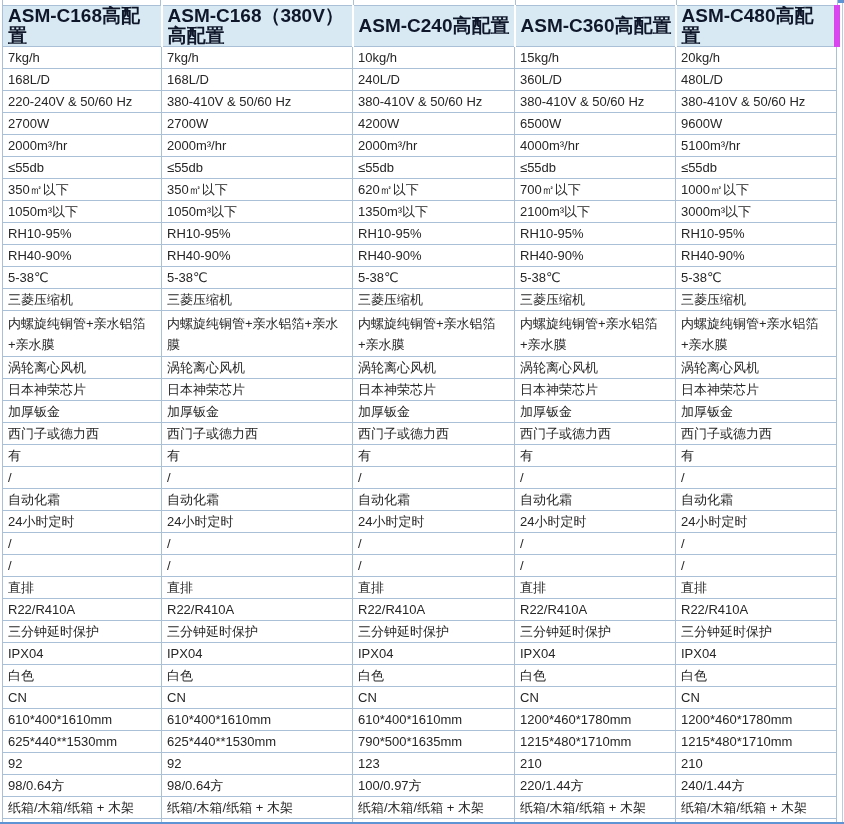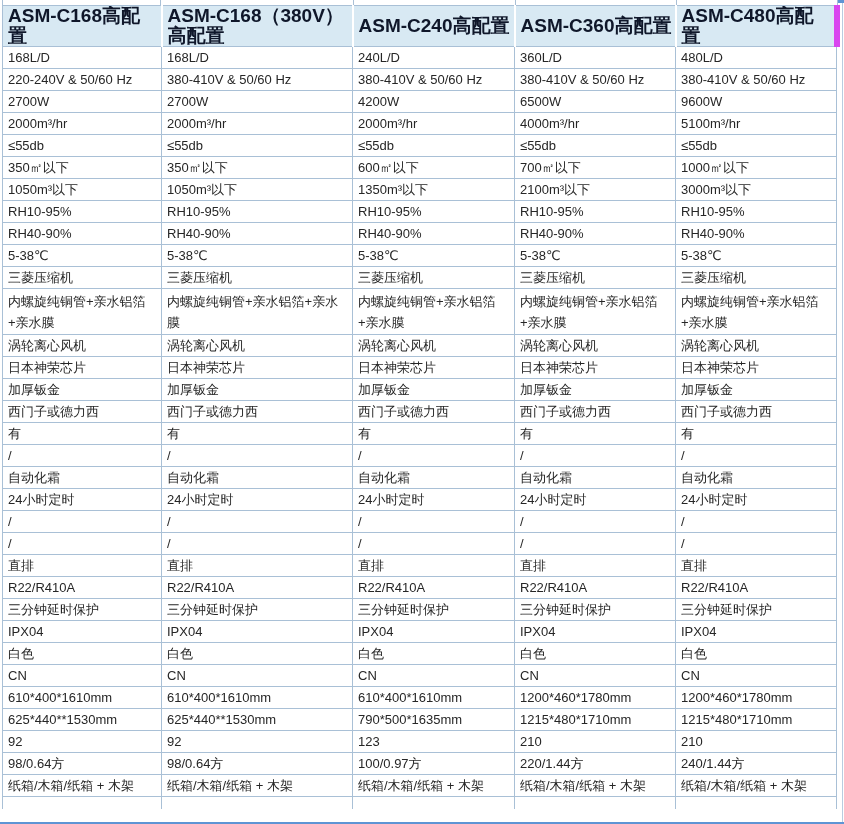--- a/index.html
+++ b/index.html
@@ -59,20 +59,27 @@
       <tr>
           <th>ASM-C168高配置</th>
           <th>ASM-C168（380V）高配置</th>
           <th>ASM-C240高配置</th>
           <th>ASM-C360高配置</th>
           <th>ASM-C480高配置</th>
         </tr>
     </thead>
     <tbody>
         <tr>
+          <td>7kg/h</td>
+          <td>7kg/h</td>
+          <td>10kg/h</td>
+          <td>15kg/h</td>
+          <td>20kg/h</td>
+        </tr>
+        <tr>
           <td>168L/D</td>
           <td>168L/D</td>
           <td>240L/D</td>
           <td>360L/D</td>
           <td>480L/D</td>
         </tr>
         <tr>
           <td>220-240V &amp; 50/60 Hz</td>
           <td>380-410V &amp; 50/60 Hz</td>
           <td>380-410V &amp; 50/60 Hz</td>
@@ -96,21 +103,21 @@
         <tr>
           <td>≤55db</td>
           <td>≤55db</td>
           <td>≤55db</td>
           <td>≤55db</td>
           <td>≤55db</td>
         </tr>
         <tr>
           <td>350㎡以下</td>
           <td>350㎡以下</td>
-          <td>600㎡以下</td>
+          <td>620㎡以下</td>
           <td>700㎡以下</td>
           <td>1000㎡以下</td>
         </tr>
         <tr>
           <td>1050m³以下</td>
           <td>1050m³以下</td>
           <td>1350m³以下</td>
           <td>2100m³以下</td>
           <td>3000m³以下</td>
         </tr>

